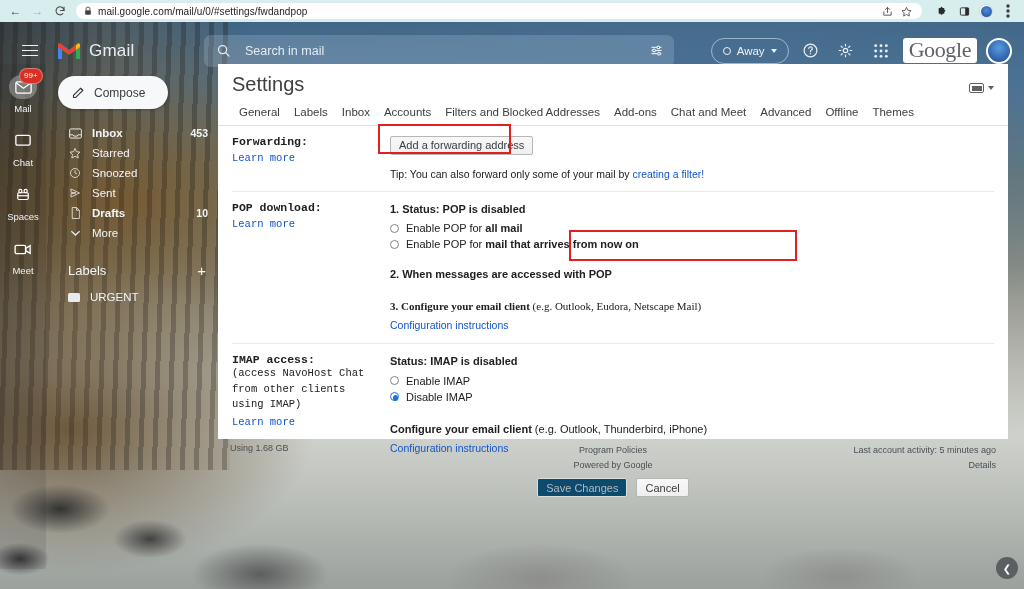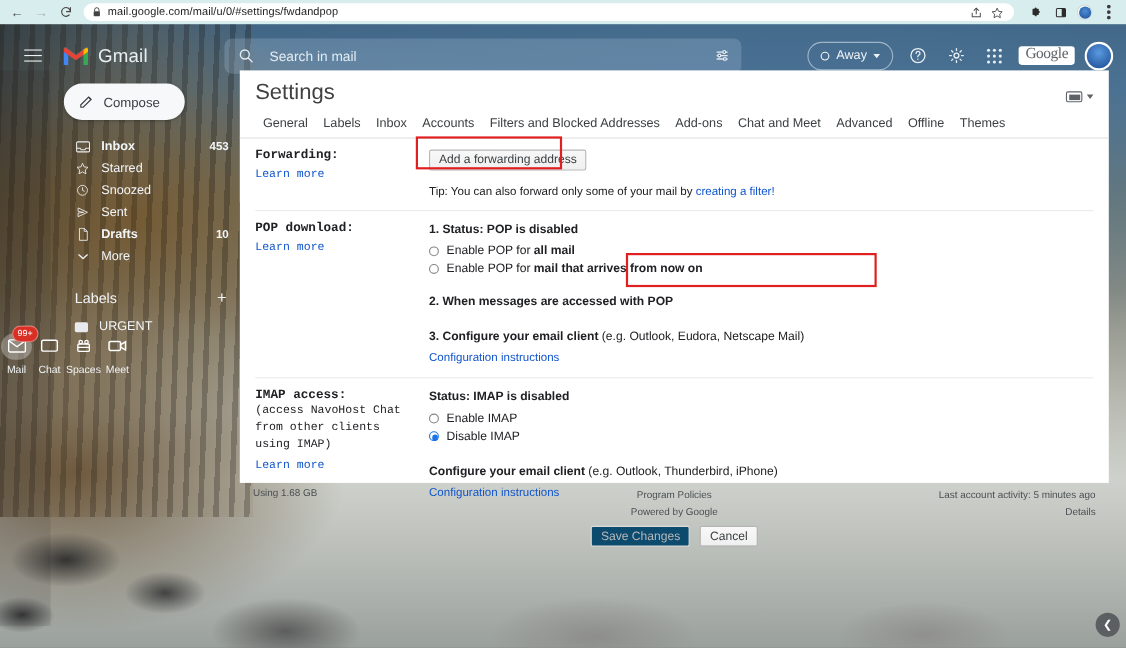--- a/index.html
+++ b/index.html
@@ -125,37 +125,37 @@
     border: 1px solid rgba(230,240,248,.55);
     border-radius: 14px;
     color: #eef3f7; font-size: 11.5px;
   }
   .away-dot { width: 8px; height: 8px; border-radius: 50%; border: 1.4px solid #eef3f7; }
   .caret-dn { width:0;height:0;border-left:3.5px solid transparent;border-right:3.5px solid transparent;border-top:4px solid #eef3f7;}
   .ticon { width: 26px; height: 26px; display:flex;align-items:center;justify-content:center; color:#e9f0f5; }
   .google-pill {
     background: #fff; border-radius: 3px; padding: 1px 6px 2px;
     font-family: "Liberation Serif", serif;
-    font-size: 14px; color: #5f6368; letter-spacing: -0.4px; line-height: 1;
+    font-size: 22px; color: #5f6368; letter-spacing: -0.4px; line-height: 1;
   }
   .avatar-big {
     width: 26px; height: 26px; border-radius: 50%; background: #fff;
     display:flex;align-items:center;justify-content:center;
     border: 1px solid rgba(255,255,255,.6);
   }
   .avatar-big .inner {
     width: 22px; height: 22px; border-radius: 50%;
     background: radial-gradient(circle at 50% 36%, #5a9ae0 0%, #2a5fa6 72%);
   }
 
   
   .rail {
     position: absolute; left: 0; top: 64px; width: 46px; height: 505px;
-    display: flex; align-items: center;
-    padding-top: 10px; 
+    display: flex; flex-direction: column; align-items: center;
+    padding-top: 10px; gap: 14px;
     background: rgba(20,24,28,0.10);
   }
   .rail-item { display:flex; flex-direction: column; align-items:center; gap:3px; width: 46px;}
   .rail-ico-wrap { position: relative; width: 30px; height: 26px; display:flex;align-items:center;justify-content:center; }
   .rail-ico-wrap.active::before {
     content:''; position:absolute; left: 1px; top: 1px; width: 28px; height: 24px;
     border-radius: 12px; background: rgba(255,255,255,.30);
   }
   .rail-label { color:#f0f3f6; font-size: 9.5px; }
   .badge {
@@ -626,21 +626,21 @@
           </div>
           <div class="radio-line">
             <span class="radio"></span>
             <span><span>Enable POP for </span><b>mail that arrives from now on</b></span>
           </div>
 
           <div class="pop2row">
             <span class="line b">2. When messages are accessed with POP</span>
           </div>
 
-          <div class="line" style="margin-top:14px;">
+          <div class="line" style="margin-top:14px;font-family:Liberation Serif, serif;">
             <b>3. Configure your email client</b><span> (e.g. Outlook, Eudora, Netscape Mail)</span>
           </div>
           <a class="link">Configuration instructions</a>
         </div>
       </div>
 
       <div class="srow nobord" style="padding-top:9px;">
         <div class="scol-left">
           <div class="slabel">IMAP access:</div>
           <div class="ssub">(access NavoHost Chat from other clients</div>

